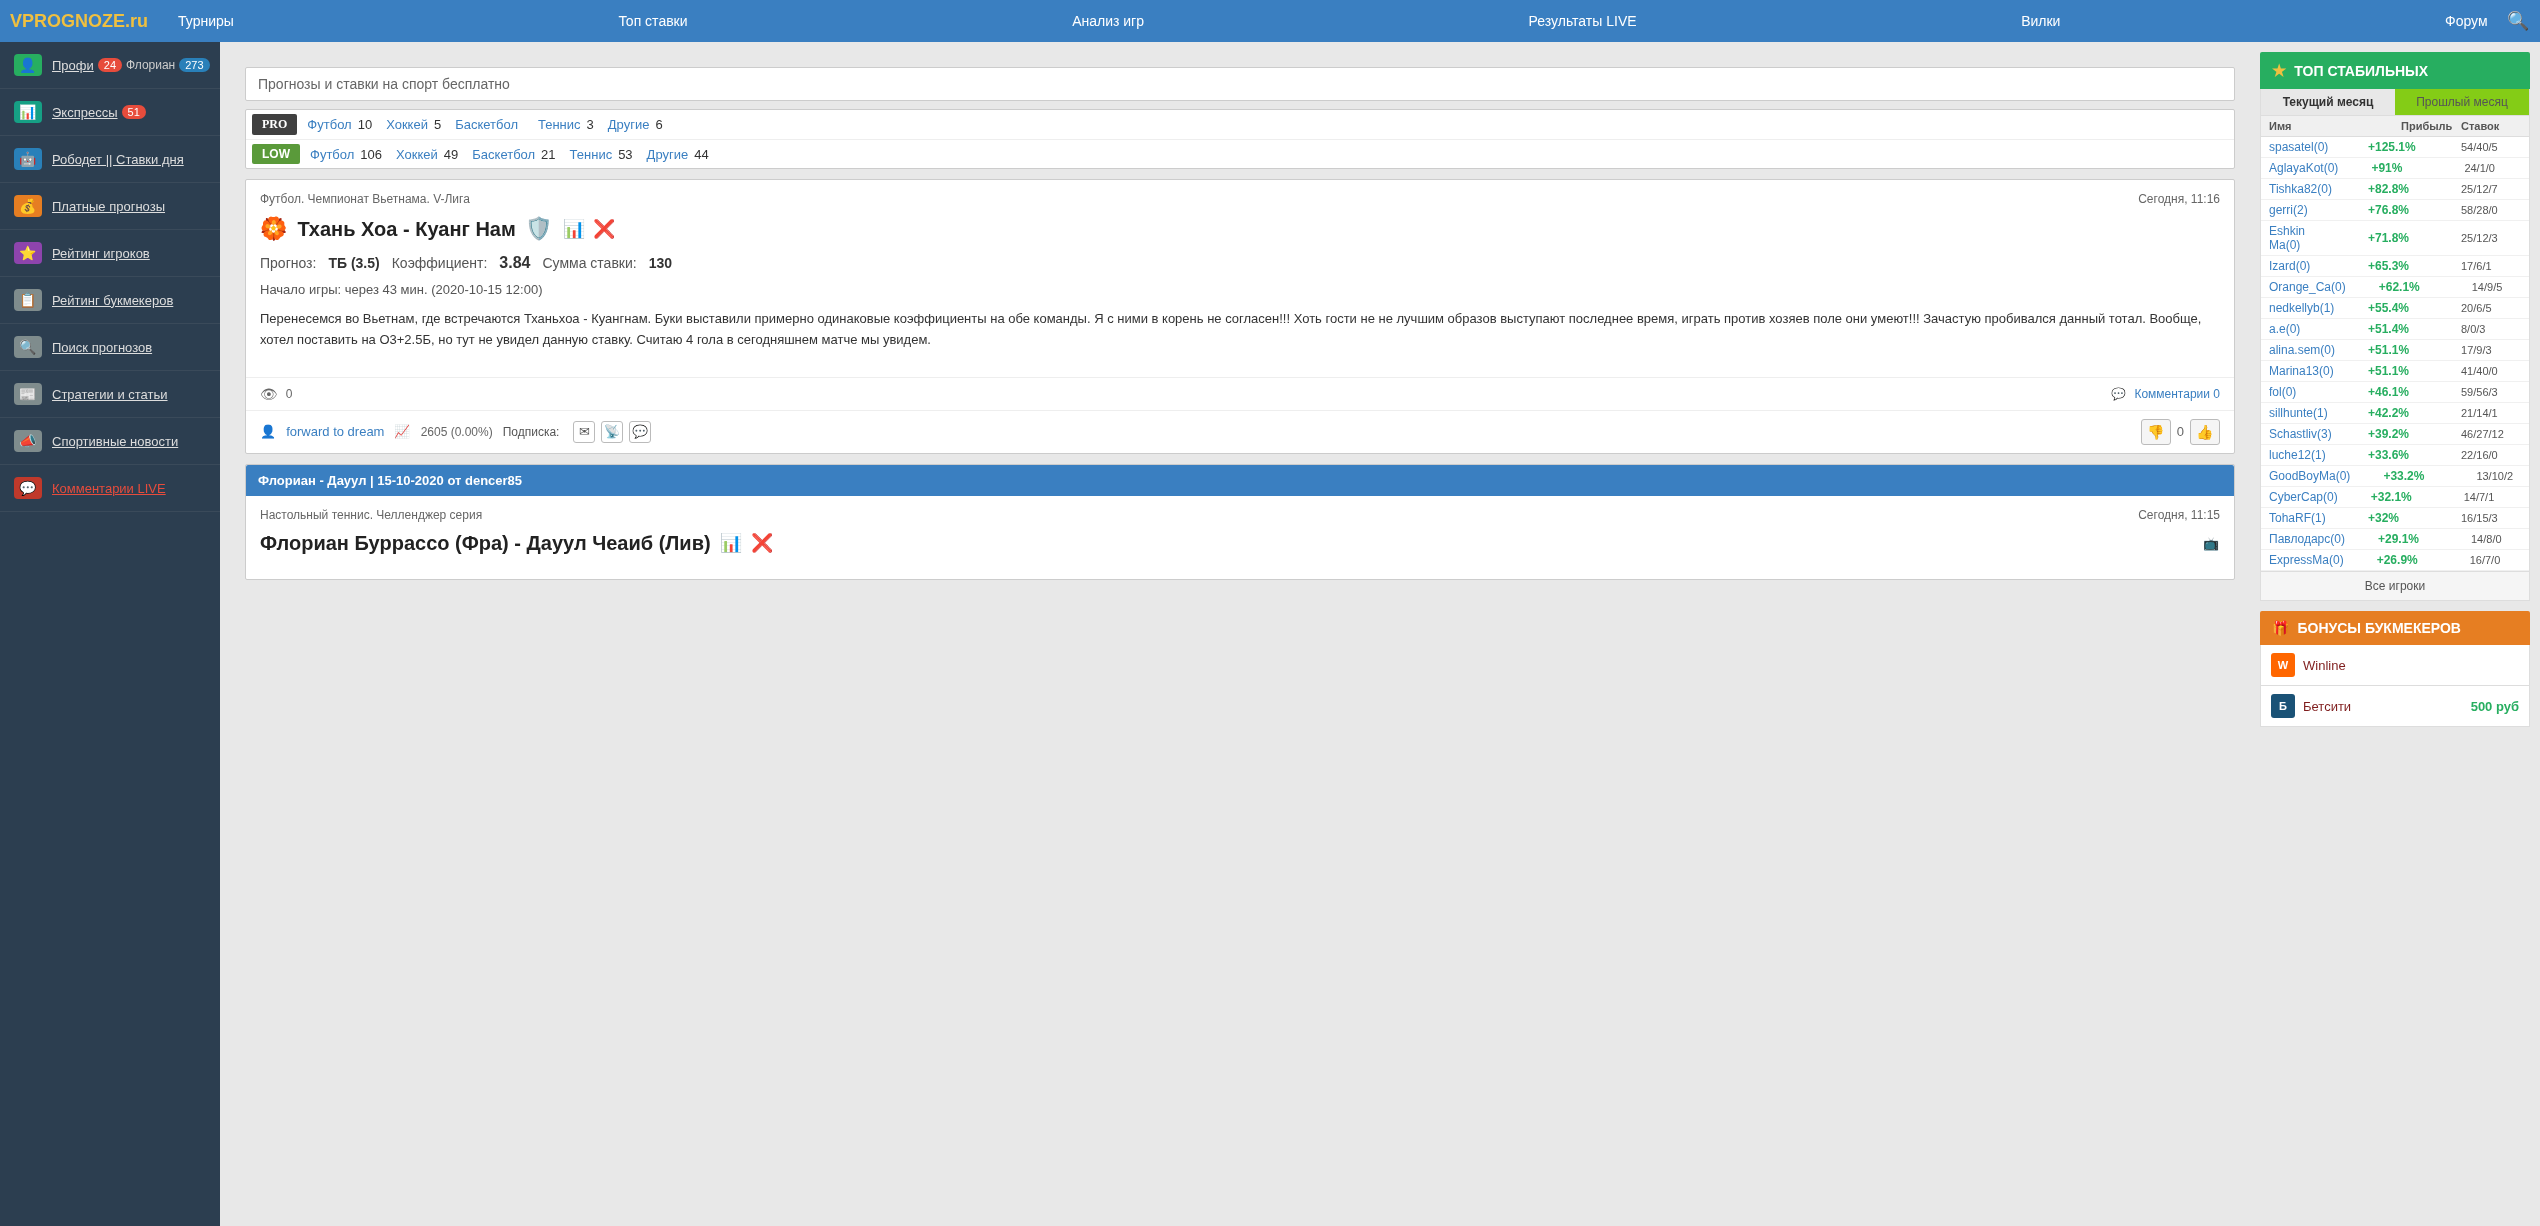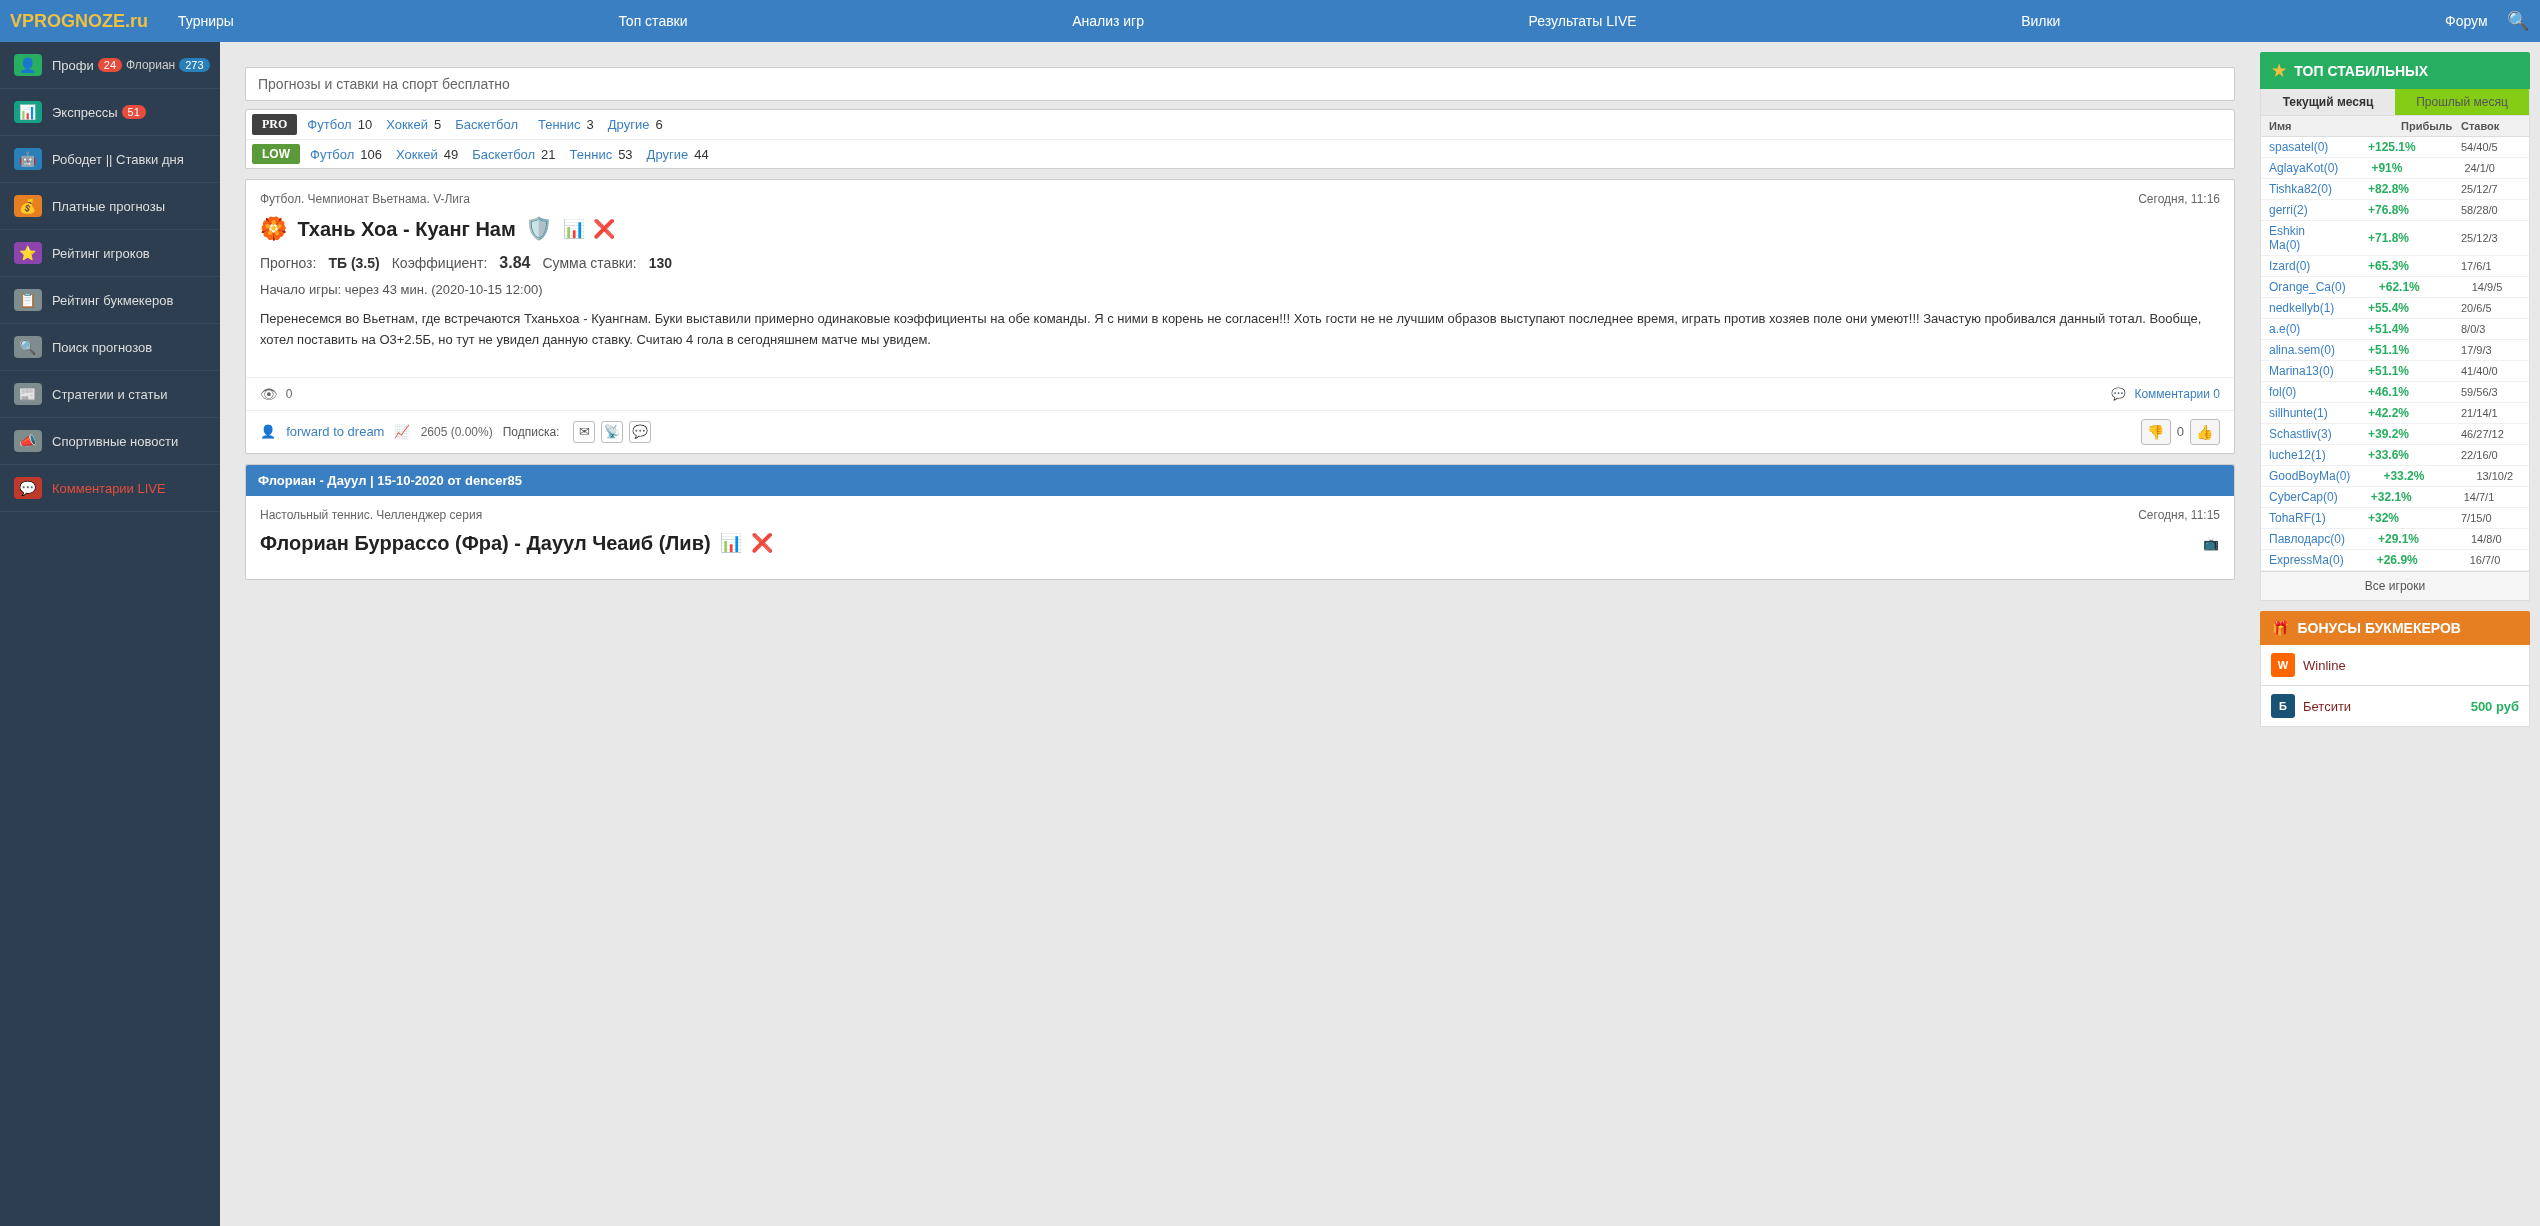--- a/index.html
+++ b/index.html
@@ -84,21 +84,21 @@
       background: #e74c3c;
       color: #fff;
       border-radius: 10px;
       padding: 1px 6px;
       font-size: 11px;
       margin-left: 4px;
     }
     .badge-blue {
       background: #2980b9;
     }
-    .sidebar-label { color: #ddd; }
+    .sidebar-label { color: #ddd; text-decoration: underline; }
     .sidebar-label-red { color: #e74c3c; }
 
     
     .main-content {
       flex: 1;
       padding: 25px;
       min-width: 0;
     }
 
     
@@ -656,21 +656,21 @@
       <span class="stable-bets">13/10/2</span>
     </div>
             <div class="stable-row">
       <span class="stable-name">CyberCap(0)</span>
       <span class="stable-profit">+32.1%</span>
       <span class="stable-bets">14/7/1</span>
     </div>
             <div class="stable-row">
       <span class="stable-name">TohaRF(1)</span>
       <span class="stable-profit">+32%</span>
-      <span class="stable-bets">7/15/0</span>
+      <span class="stable-bets">16/15/3</span>
     </div>
             <div class="stable-row">
       <span class="stable-name">Павлодарс(0)</span>
       <span class="stable-profit">+29.1%</span>
       <span class="stable-bets">14/8/0</span>
     </div>
             <div class="stable-row">
       <span class="stable-name">ExpressMa(0)</span>
       <span class="stable-profit">+26.9%</span>
       <span class="stable-bets">16/7/0</span>

